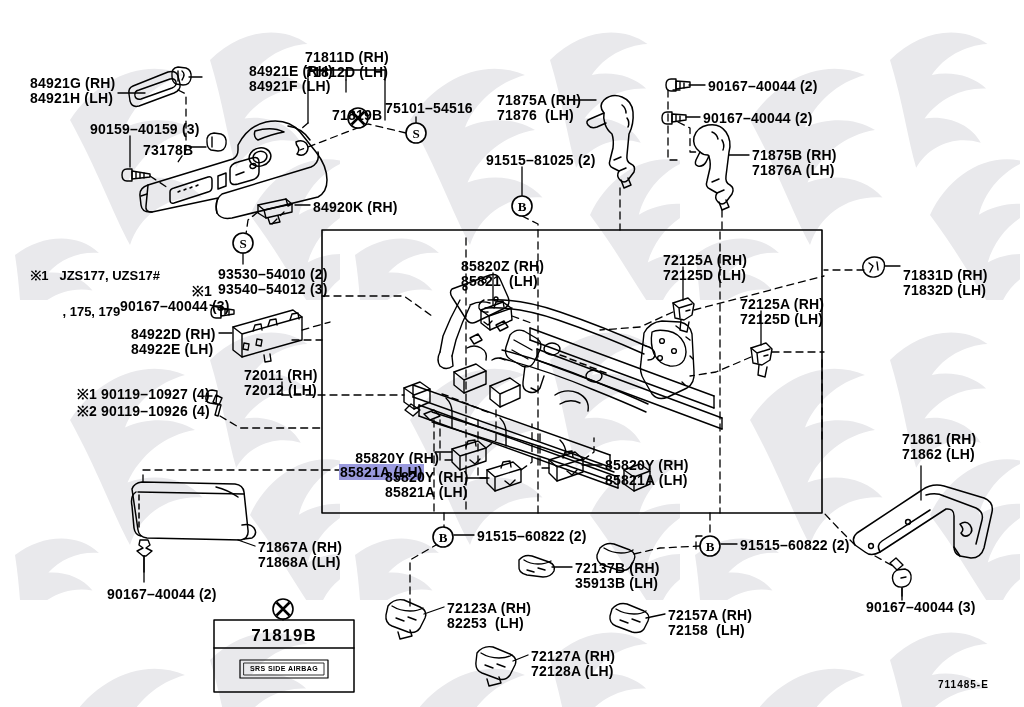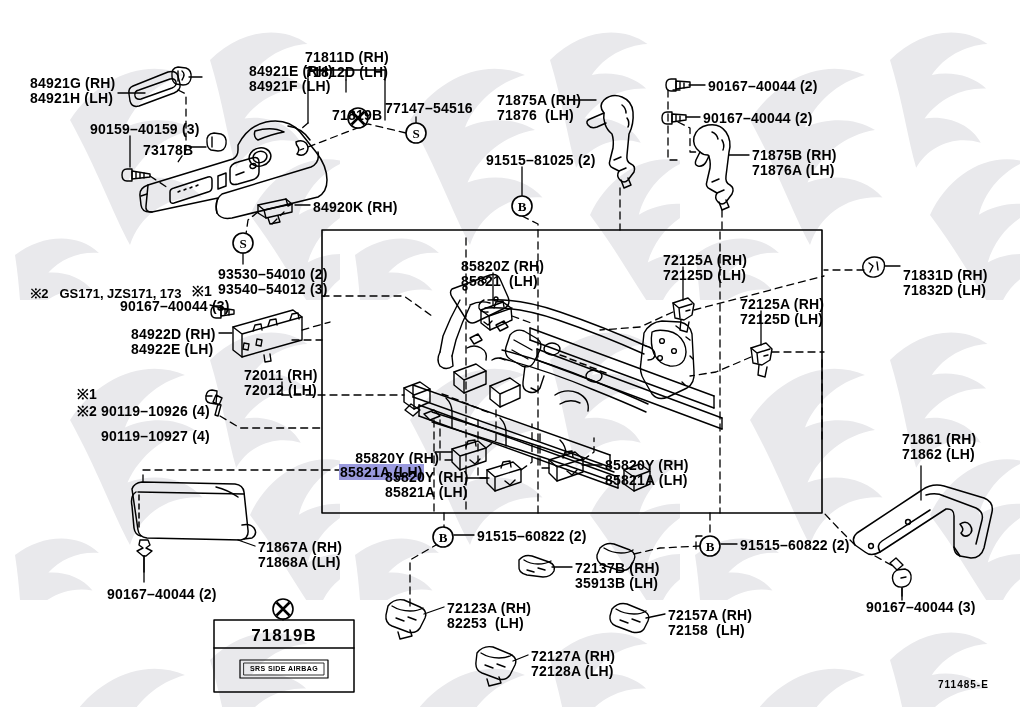--- a/index.html
+++ b/index.html
@@ -537,30 +537,30 @@
     <svg width="22" height="22" viewBox="0 0 22 22">
         <circle cx="11" cy="11" r="10" fill="#fff" stroke="#000" stroke-width="1.6"></circle>
         <path d="M4.5,4.5 L17.5,17.5 M17.5,4.5 L4.5,17.5" stroke="#000" stroke-width="2.6"></path>
       </svg>
   </div>
 
   <div class="lbl" style="left:30px;top:76px;"><span>84921G (RH)</span><br><span>84921H (LH)</span></div>
   <div class="lbl" style="left:205px;top:64px;margin-left:44px;"><span>84921E (RH)</span><br><span>84921F (LH)</span></div>
   <div class="lbl" style="left:305px;top:50px;"><span>71811D (RH)</span><br><span>71812D (LH)</span></div>
   <div class="lbl" style="left:332px;top:108px;"><span>71819B</span></div>
-  <div class="lbl" style="left:385px;top:101px;"><span>77147–54516</span></div>
+  <div class="lbl" style="left:385px;top:101px;"><span>75101–54516</span></div>
   <div class="lbl" style="left:90px;top:122px;"><span>90159–40159 (3)</span></div>
   <div class="lbl" style="left:143px;top:143px;"><span>73178B</span></div>
   <div class="lbl" style="left:313px;top:200px;"><span>84920K (RH)</span></div>
   <div class="lbl" style="left:218px;top:267px;"><span>93530–54010 (2)</span><br><span>93540–54012 (3)</span></div>
   <div class="lbl" style="left:192px;top:284px;"><span>※1</span></div>
   <div class="lbl" style="left:120px;top:299px;"><span>90167–40044 (3)</span></div>
   <div class="lbl" style="left:131px;top:327px;"><span>84922D (RH)</span><br><span>84922E (LH)</span></div>
   <div class="lbl" style="left:244px;top:368px;"><span>72011 (RH)</span><br><span>72012 (LH)</span></div>
-  <div class="lbl" style="left:101px;top:387px;margin-top:42px;"><span>90119–10927 (4)</span></div>
+  <div class="lbl" style="left:101px;top:387px;"><span>90119–10927 (4)</span></div>
   <div class="lbl" style="left:77px;top:387px;"><span>※1</span></div>
   <div class="lbl" style="left:101px;top:404px;"><span>90119–10926 (4)</span></div>
   <div class="lbl" style="left:77px;top:404px;"><span>※2</span></div>
   <div class="lbl" style="left:497px;top:93px;"><span>71875A (RH)</span><br><span>71876  (LH)</span></div>
   <div class="lbl" style="left:708px;top:79px;"><span>90167–40044 (2)</span></div>
   <div class="lbl" style="left:703px;top:111px;"><span>90167–40044 (2)</span></div>
   <div class="lbl" style="left:752px;top:148px;"><span>71875B (RH)</span><br><span>71876A (LH)</span></div>
   <div class="lbl" style="left:486px;top:153px;"><span>91515–81025 (2)</span></div>
   <div class="lbl" style="left:461px;top:259px;"><span>85820Z (RH)</span><br><span>85821  (LH)</span></div>
   <div class="lbl" style="left:663px;top:253px;"><span>72125A (RH)</span><br><span>72125D (LH)</span></div>
@@ -577,22 +577,25 @@
   <div class="lbl" style="left:258px;top:540px;"><span>71867A (RH)</span><br><span>71868A (LH)</span></div>
   <div class="lbl" style="left:477px;top:529px;"><span>91515–60822 (2)</span></div>
   <div class="lbl" style="left:740px;top:538px;"><span>91515–60822 (2)</span></div>
   <div class="lbl" style="left:575px;top:561px;"><span>72137B (RH)</span><br><span>35913B (LH)</span></div>
   <div class="lbl" style="left:447px;top:601px;"><span>72123A (RH)</span><br><span>82253  (LH)</span></div>
   <div class="lbl" style="left:668px;top:608px;"><span>72157A (RH)</span><br><span>72158  (LH)</span></div>
   <div class="lbl" style="left:531px;top:649px;"><span>72127A (RH)</span><br><span>72128A (LH)</span></div>
   <div class="lbl" style="left:107px;top:587px;"><span>90167–40044 (2)</span></div>
   <div class="lbl" style="left:866px;top:600px;"><span>90167–40044 (3)</span></div>
 
-  <div class="note" style="left:16px;top:267px;">
-    <span>※2</span>&nbsp;&nbsp;&nbsp;<span>GS171, JZS171, 173</span>
+  <div class="note" style="left:16px;top:249px;">
+    <span>※1</span>&nbsp;&nbsp;&nbsp;<span>JZS177, UZS17#</span>
+  </div>
+  <div class="note" style="left:48px;top:285px;">
+    <span>, 175, 179</span>
   </div>
 
   <div class="boxttl" style="left:0;top:626px;width:568px;text-align:center;">71819B</div>
   <div class="srs" style="left:0;top:665px;width:568px;text-align:center;">SRS SIDE AIRBAG</div>
 
   <div class="dgid" style="left:938px;top:679px;">711485-E</div>
 
 </div>
 
 </body></html>

